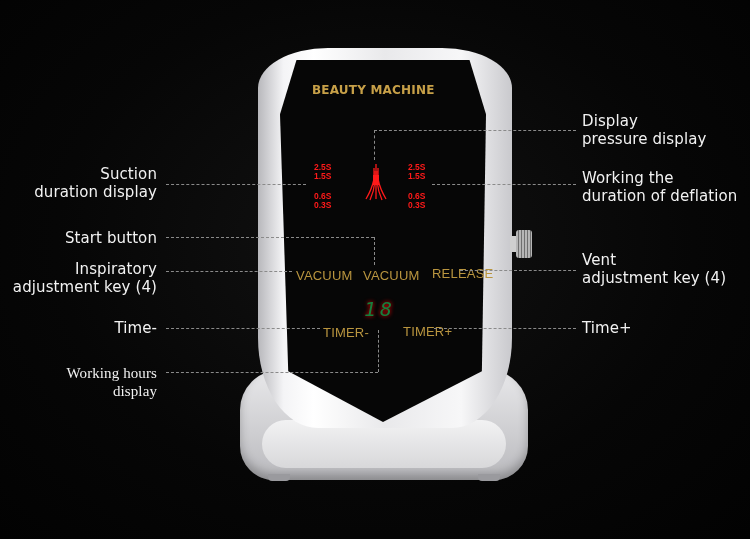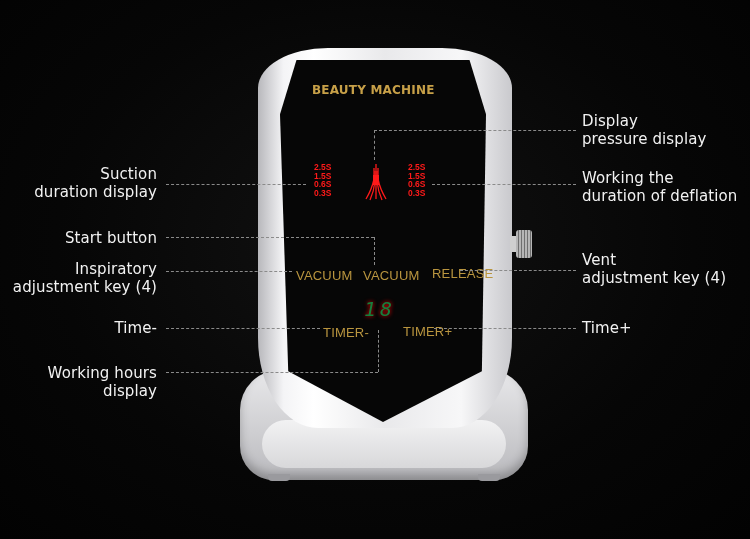--- a/index.html
+++ b/index.html
@@ -15,21 +15,21 @@
   .base-ring{position:absolute;left:262px;top:420px;width:244px;height:48px;border-radius:26px;background:linear-gradient(180deg,#f2f2f3,#d8d8da);}
   .foot1,.foot2{position:absolute;top:474px;width:22px;height:7px;background:#9a9a9e;border-radius:0 0 4px 4px;}
   .foot1{left:268px;} .foot2{left:478px;}
   .shell{position:absolute;left:258px;top:48px;width:254px;height:380px;border-radius:70px 70px 60px 60px/ 40px 40px 90px 90px;background:linear-gradient(90deg,#b8b8bc 0%,#f4f4f6 10%,#ffffff 22%,#e9e9eb 50%,#f7f7f8 80%,#c9c9cd 100%);}
   .panel{position:absolute;left:280px;top:60px;width:206px;height:362px;background:#060606;clip-path:polygon(8% 0,92% 0,100% 15%,98% 86%,50% 100%,4% 86%,0 15%);}
   .knob{position:absolute;left:516px;top:230px;width:16px;height:28px;border-radius:3px;background:repeating-linear-gradient(90deg,#b6b6b6 0 2px,#6f6f6f 2px 3px);}
   .knob-stem{position:absolute;left:510px;top:236px;width:7px;height:16px;background:#cfcfcf;}
   .brand{position:absolute;left:312px;top:83px;color:#c7a048;font-size:12px;letter-spacing:0.2px;font-weight:bold;}
   .times{position:absolute;color:#ff1a1a;font-size:8.5px;line-height:8.5px;font-family:"Liberation Sans",sans-serif;font-weight:bold;}
   .times div{height:8.5px;}
-  .times .gap{margin-top:0;}
+  .times .gap{margin-top:12px;}
   .gold{position:absolute;color:#b9953f;font-size:13px;font-family:"Liberation Sans",sans-serif;letter-spacing:0.2px;}
   .seg{position:absolute;left:364px;top:297px;color:#15803d;font-family:"DejaVu Sans Mono",monospace;font-size:20px;font-style:italic;letter-spacing:4px;text-shadow:0 0 4px #ff0000;}
   .icon-jet{position:absolute;left:364px;top:163px;}
 </style>
 </head>
 <body>
 
 <div class="stage"></div>
 
 <div class="base"></div>
@@ -96,21 +96,21 @@
 <div class="lbl r" style="right:593px;top:229px;">
   <div>Start button</div>
 </div>
 <div class="lbl r" style="right:593px;top:260px;">
   <div>Inspiratory</div>
   <div>adjustment key (4)</div>
 </div>
 <div class="lbl r" style="right:593px;top:319px;">
   <div>Time-</div>
 </div>
-<div class="lbl r" style="right:593px;top:364px;">
+<div class="lbl r" style="right:593px;top:364px;font-family:Liberation Serif, serif;">
   <div>Working hours</div>
   <div>display</div>
 </div>
 
 <div class="lbl l" style="left:582px;top:112px;">
   <div>Display</div>
   <div>pressure display</div>
 </div>
 <div class="lbl l" style="left:582px;top:169px;">
   <div>Working the</div>

